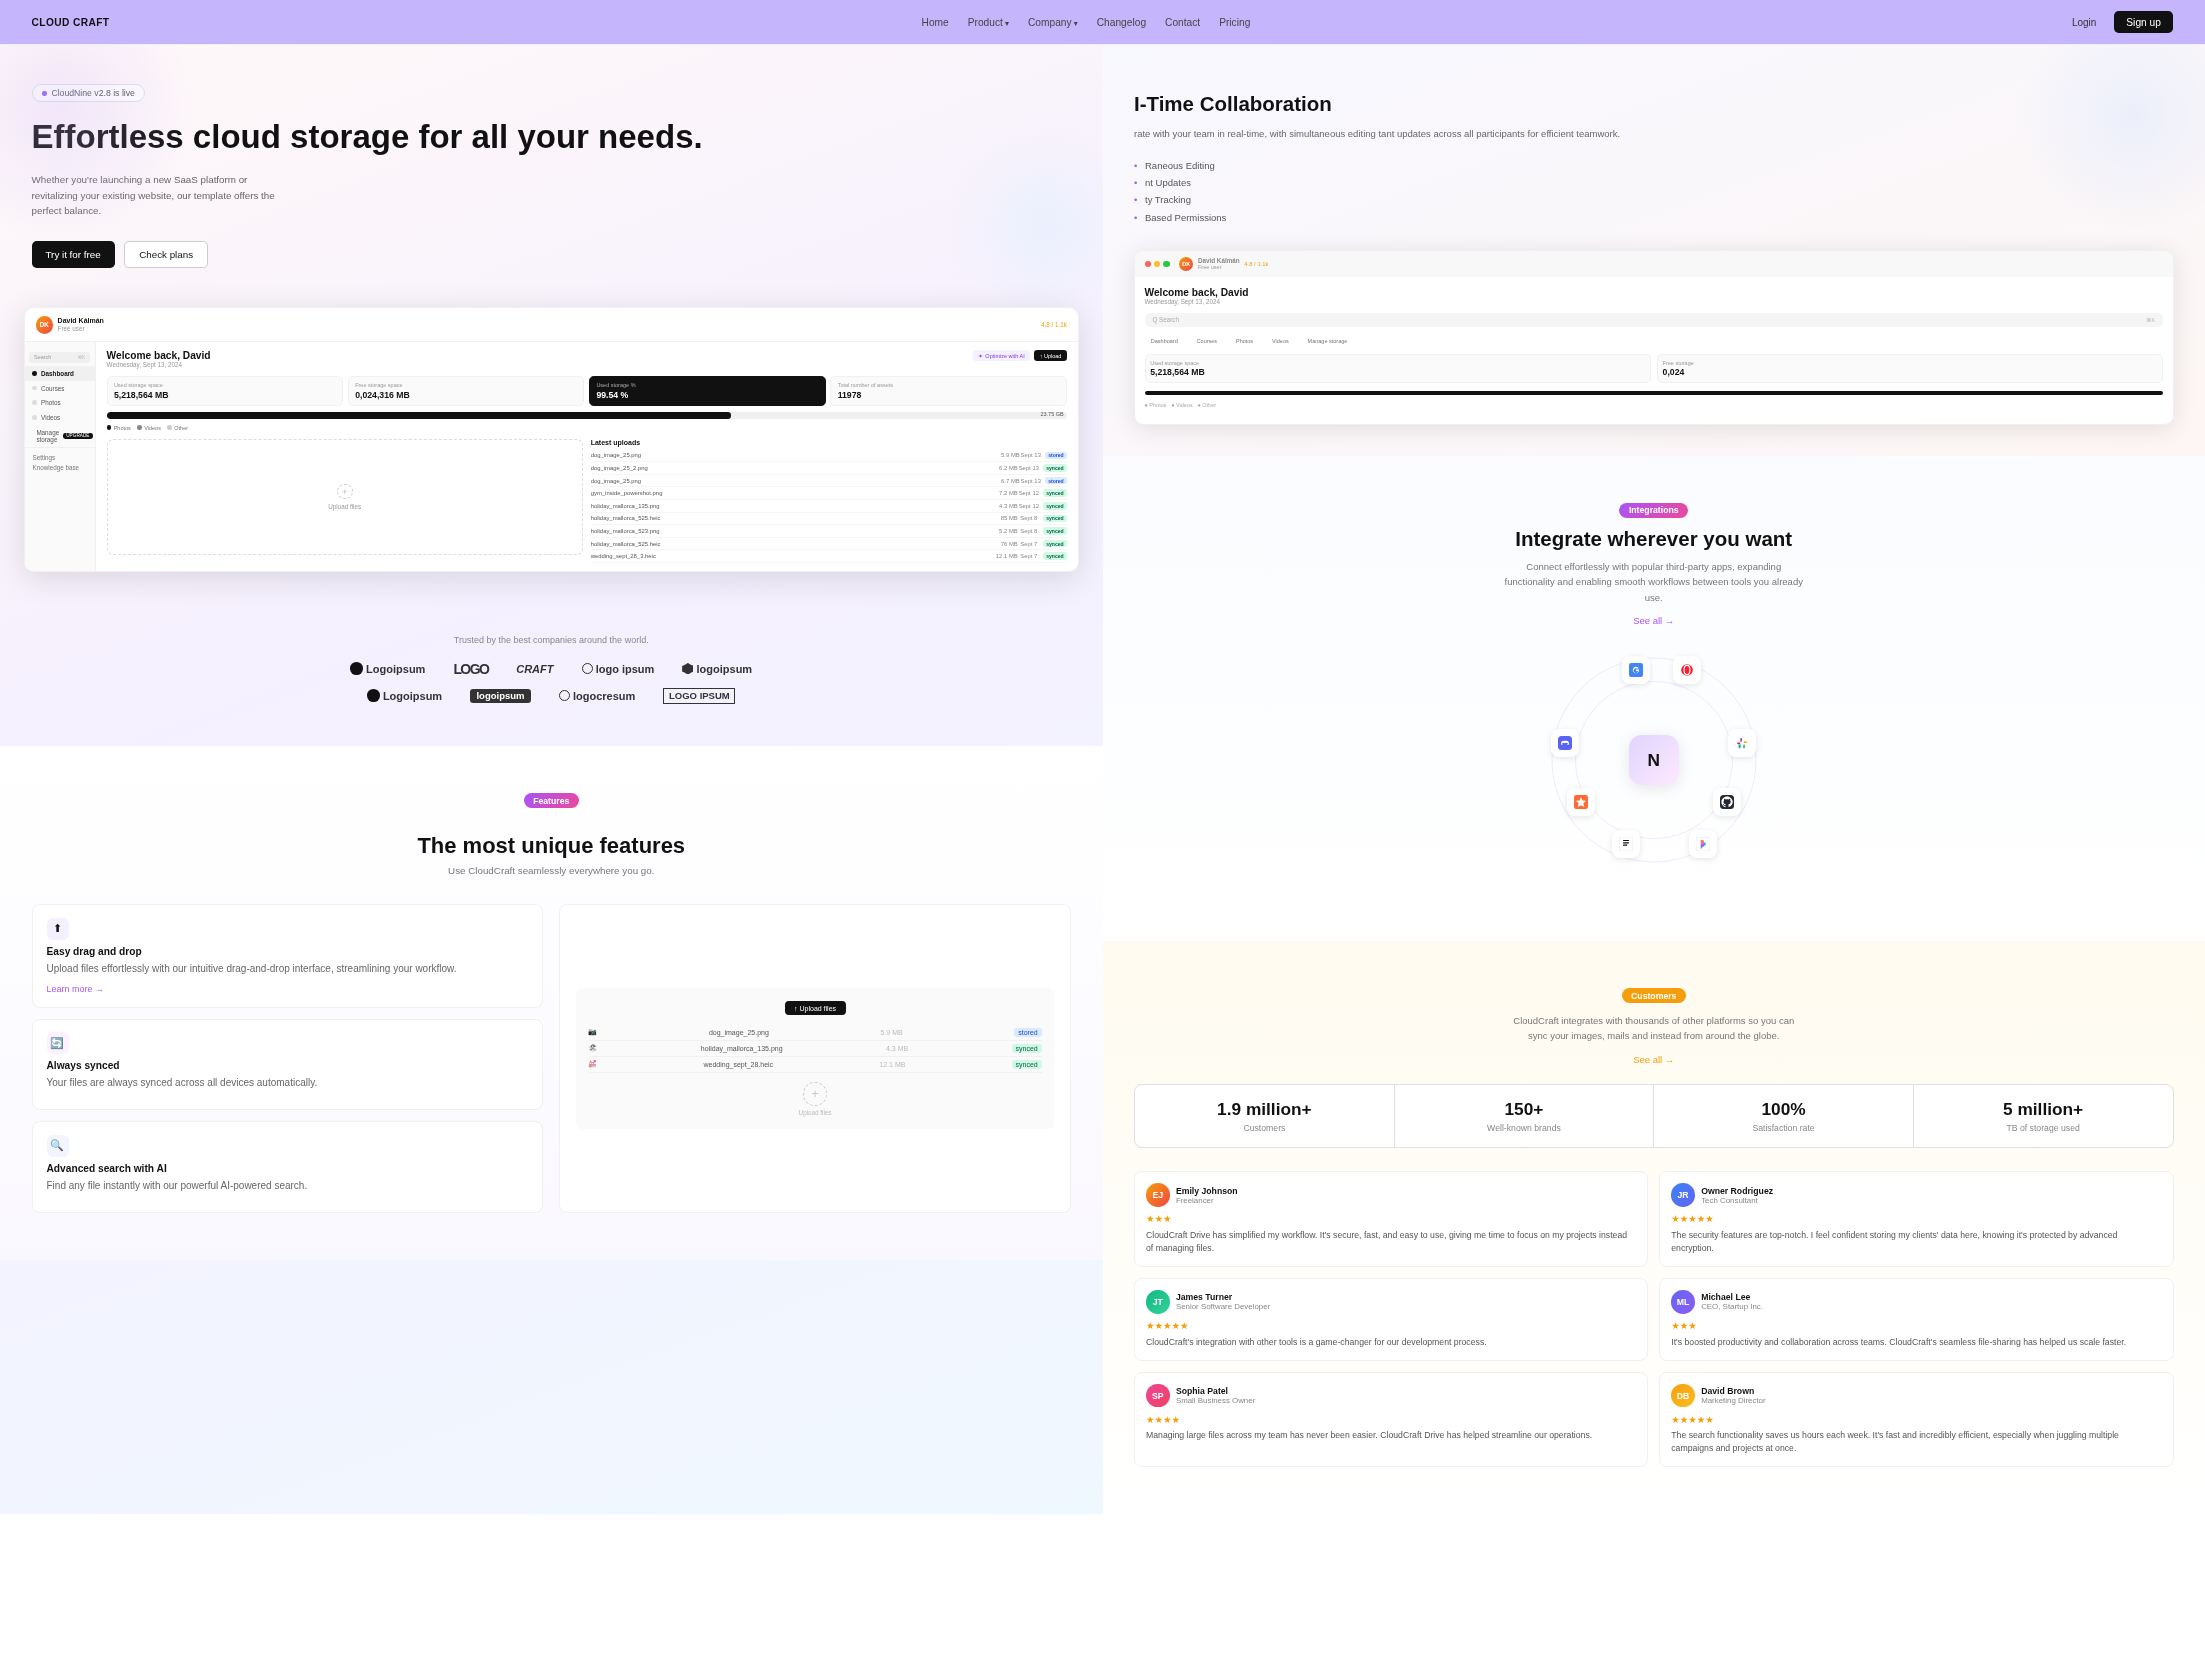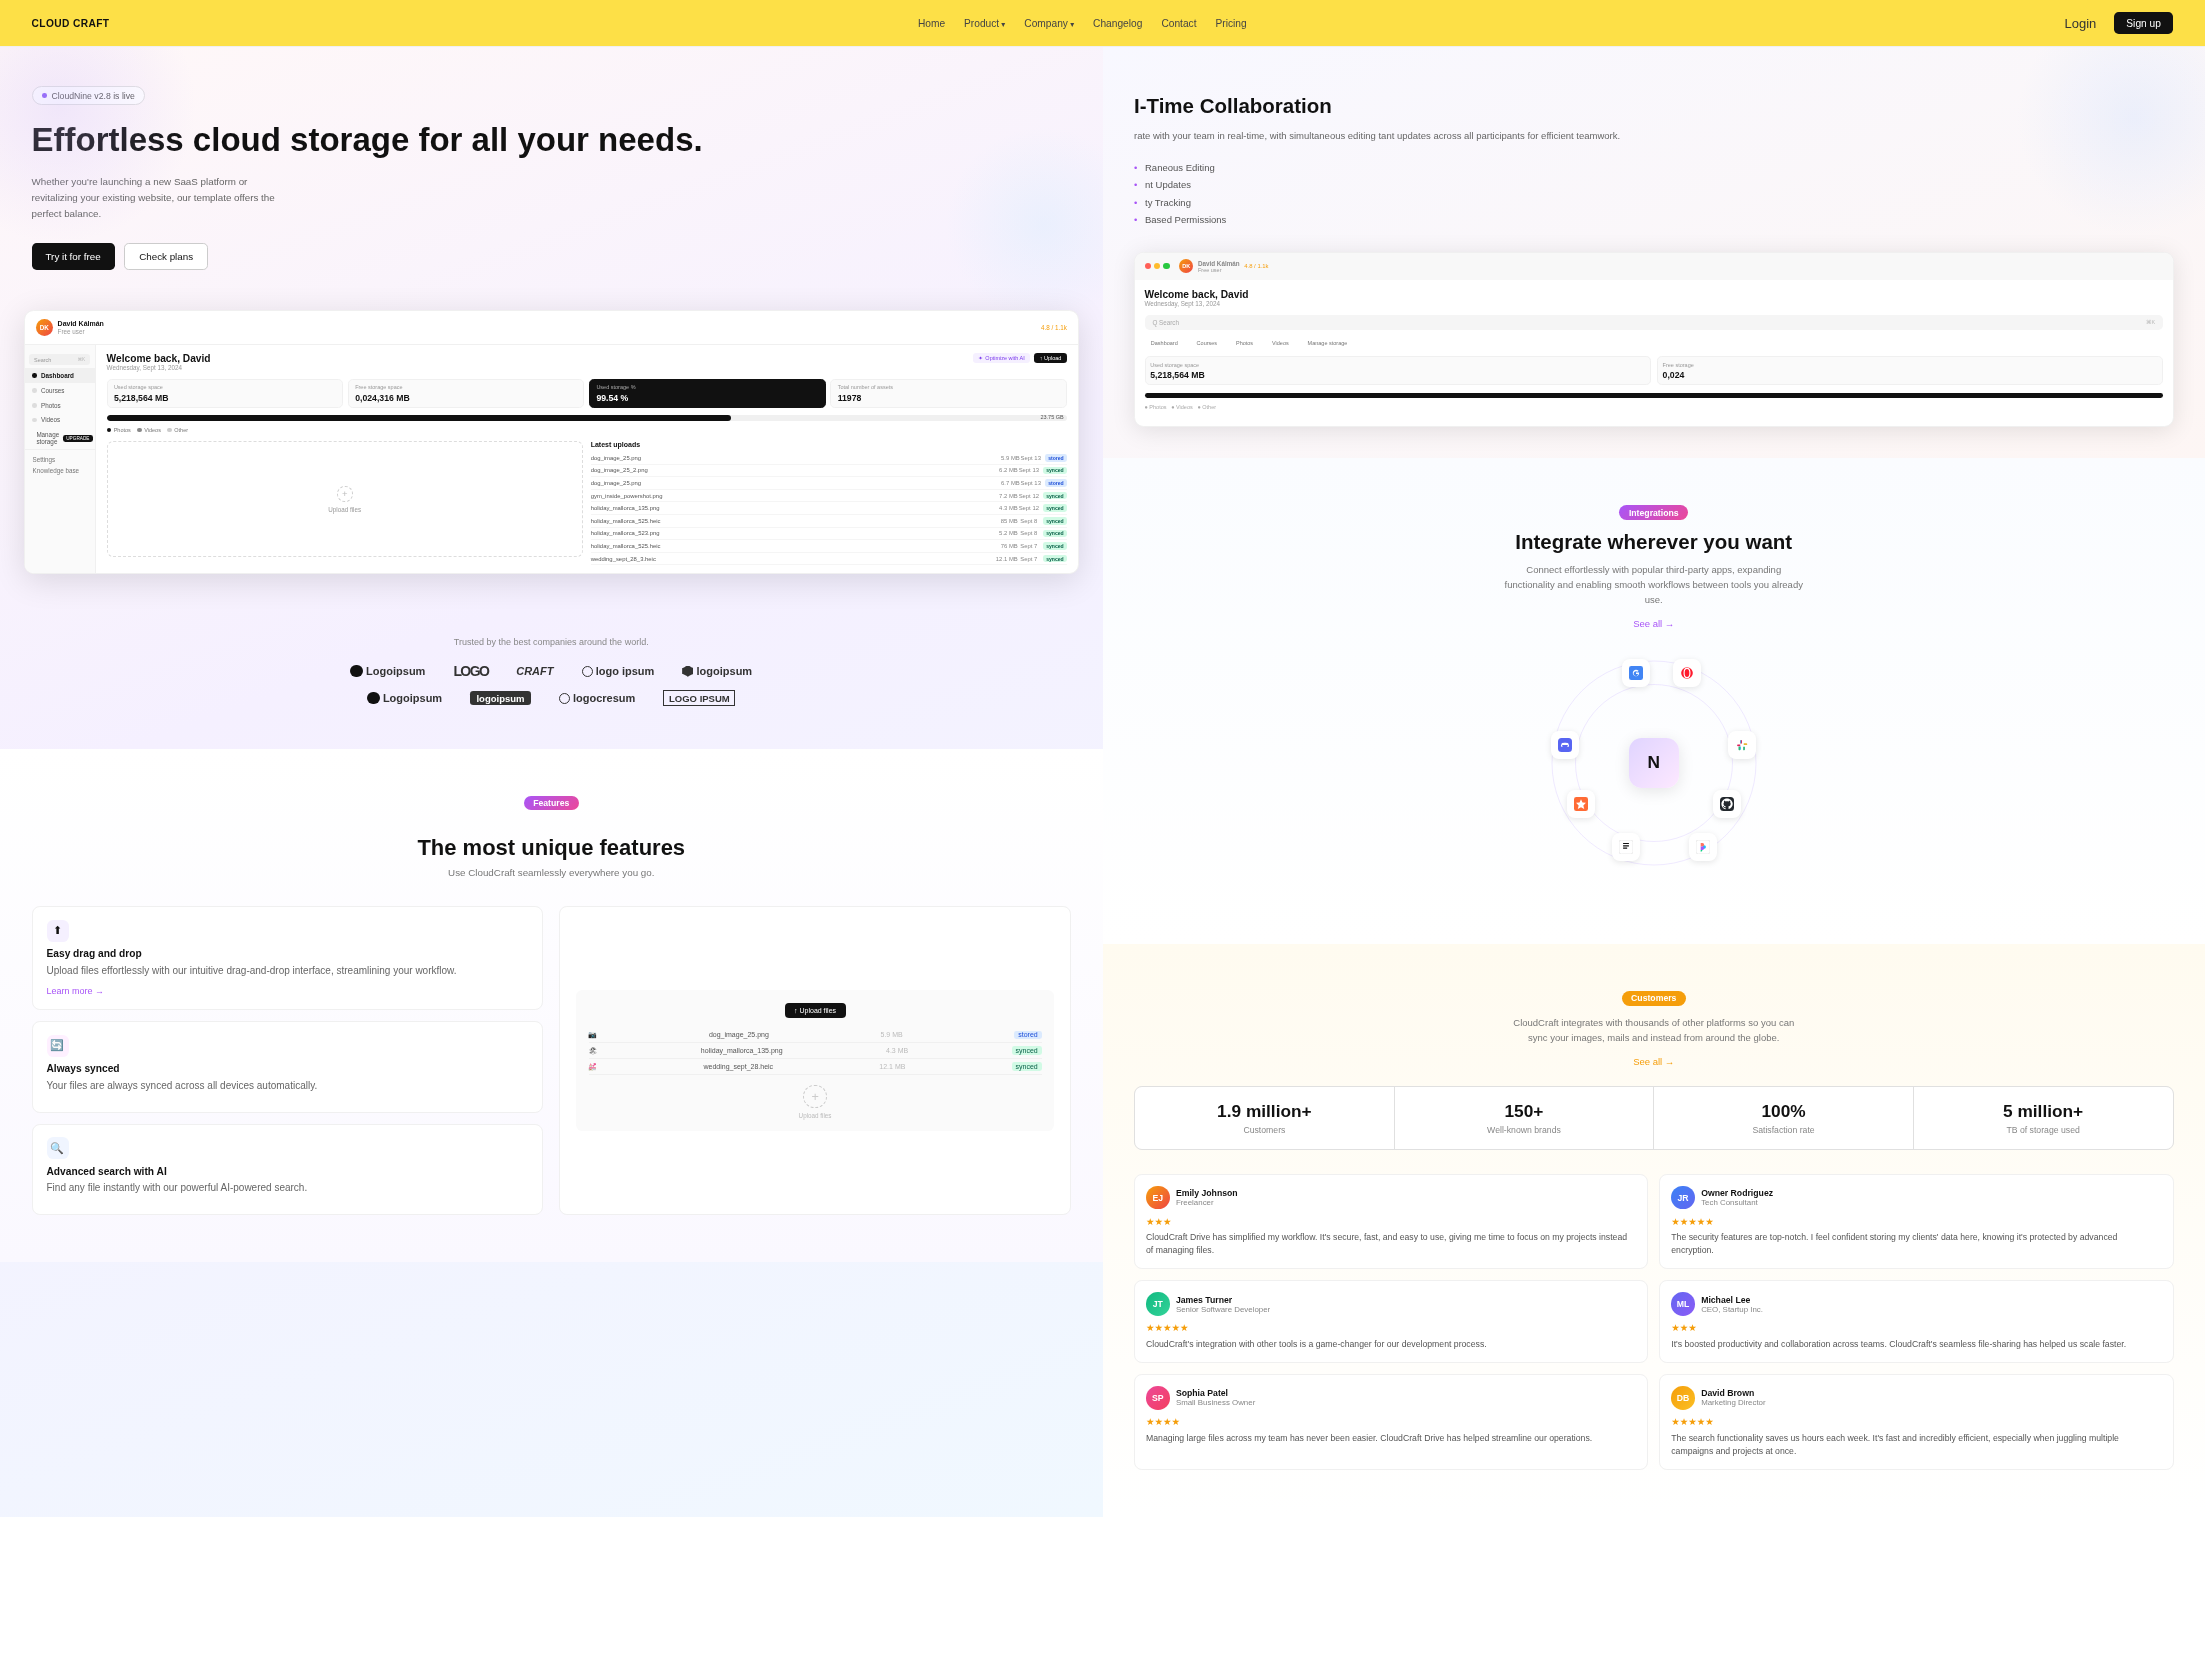--- a/index.html
+++ b/index.html
@@ -11,21 +11,21 @@
       color: #111;
     }
 
     
     .navbar {
       display: flex;
       align-items: center;
       justify-content: space-between;
       padding: 11px 31.5px;
       border-bottom: 0.8px solid #f0f0f0;
-      background: #fde047;
+      background: #c4b5fd;
       position: sticky;
       top: 0;
       z-index: 100;
     }
     .nav-logo {
       font-weight: 700;
       font-size: 10.2px;
       letter-spacing: 0.4px;
       color: #111;
     }
@@ -45,21 +45,21 @@
       font-size: 7.9px;
     }
     .nav-right {
       display: flex;
       gap: 7.9px;
       align-items: center;
     }
     .btn-login {
       background: none;
       border: none;
-      font-size: 13px;
+      font-size: 10px;
       color: #333;
       cursor: pointer;
       padding: 4.7px 9.5px;
     }
     .btn-signup {
       background: #111;
       color: #fff;
       border: none;
       border-radius: 4.7px;
       padding: 5.5px 12.6px;

